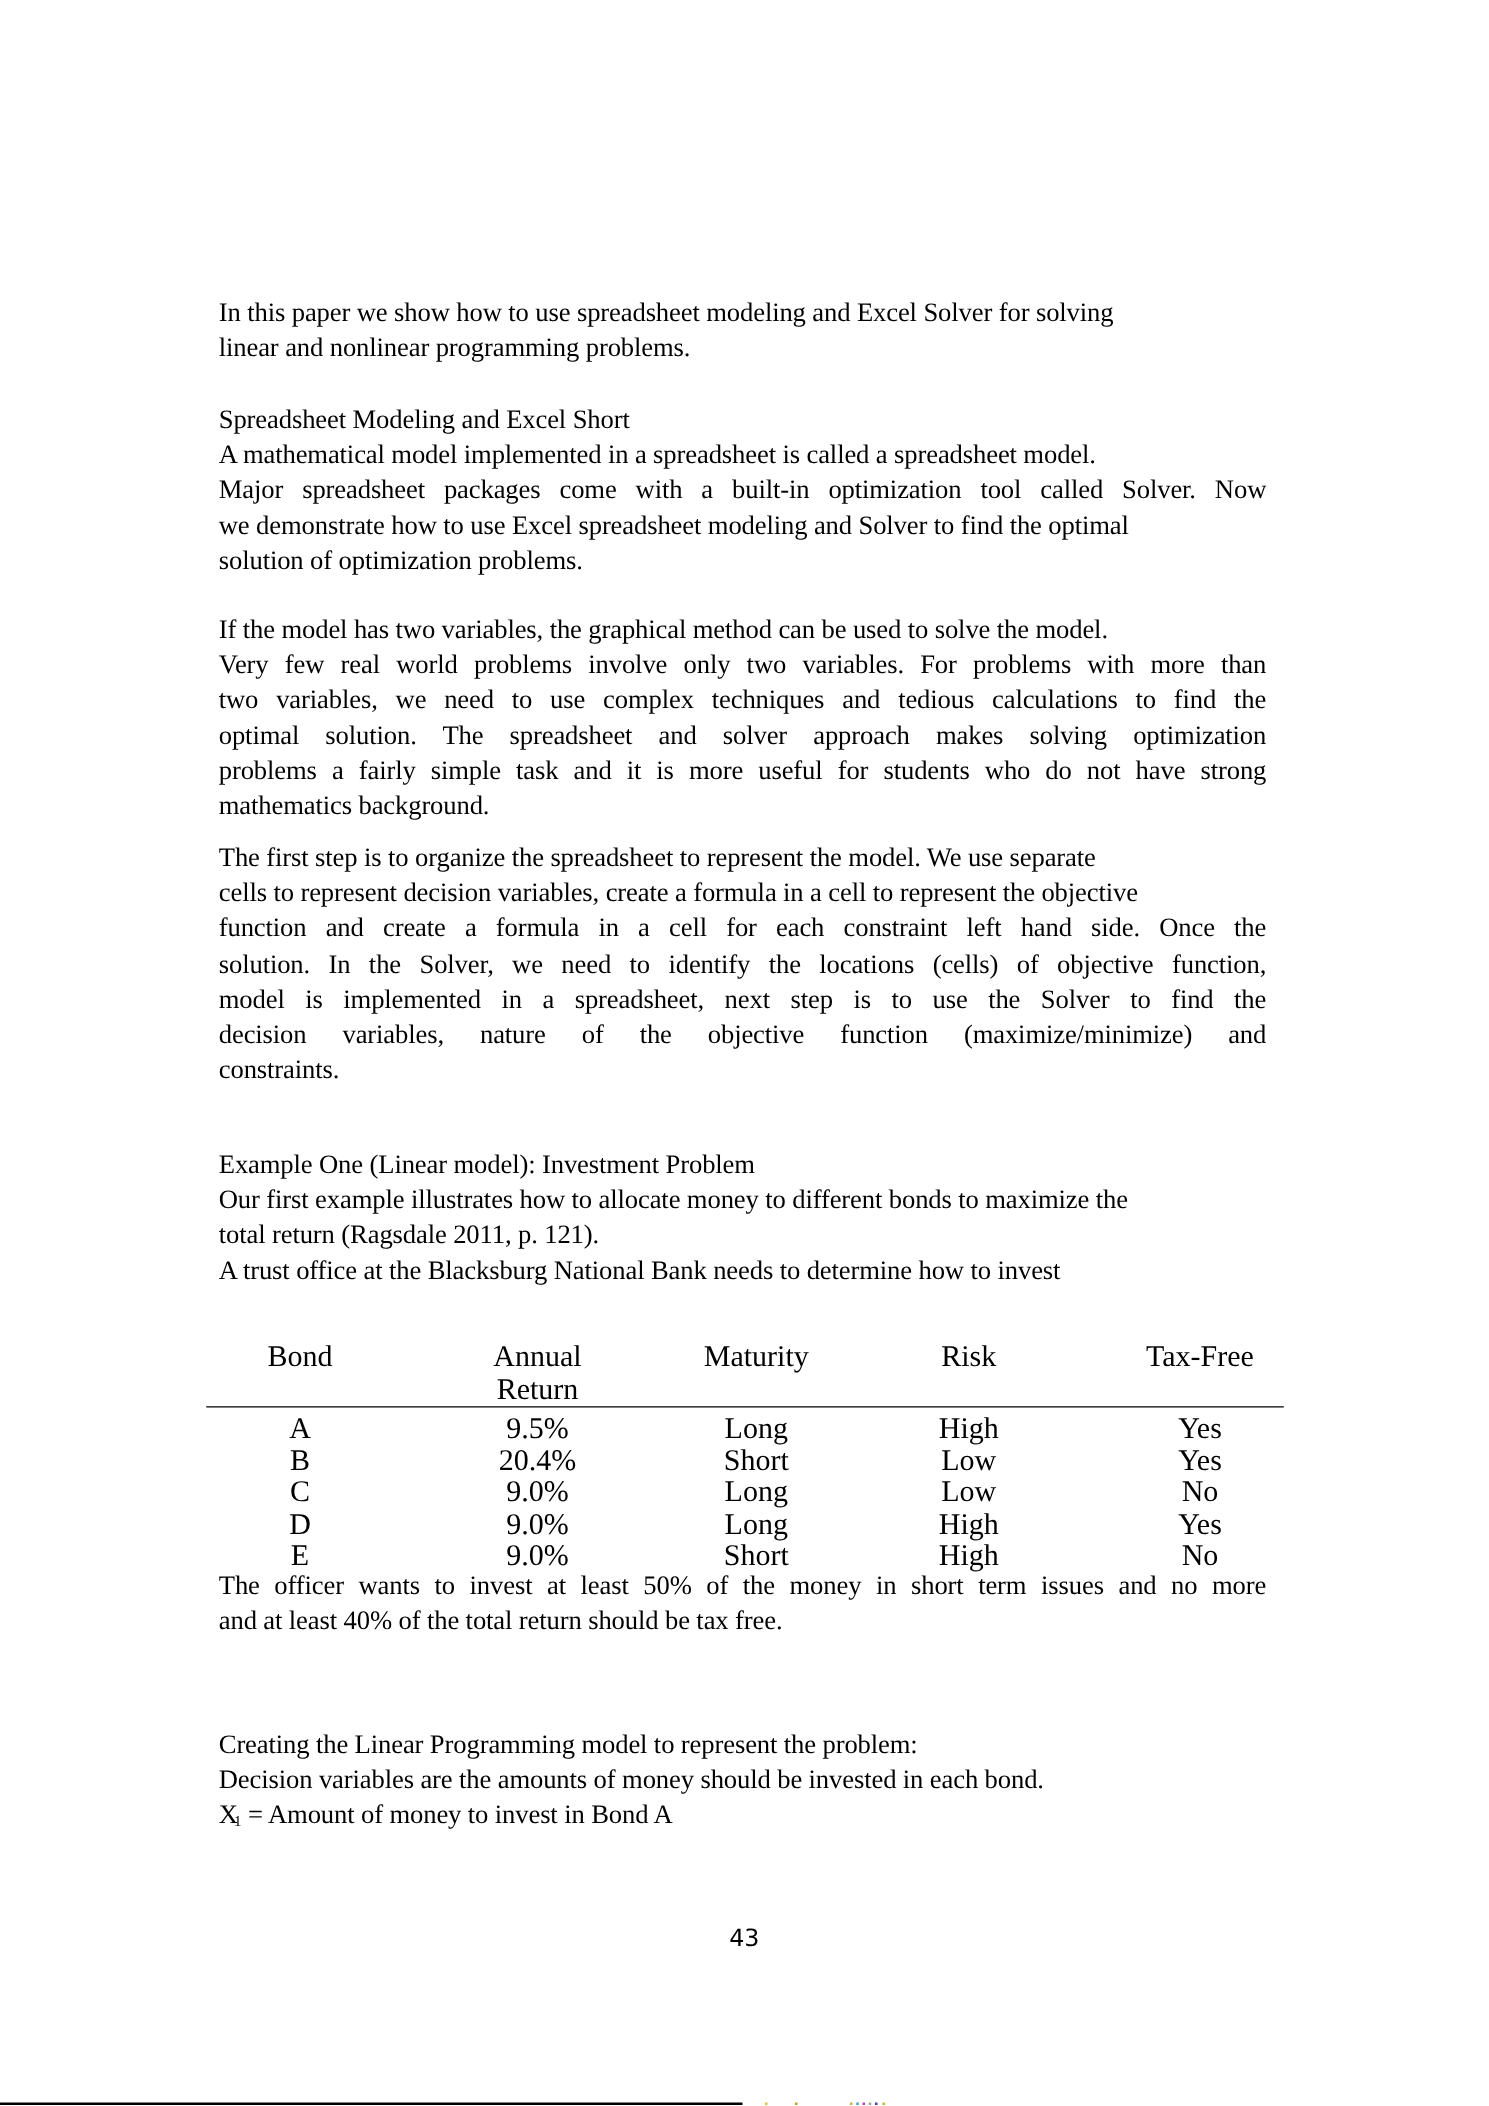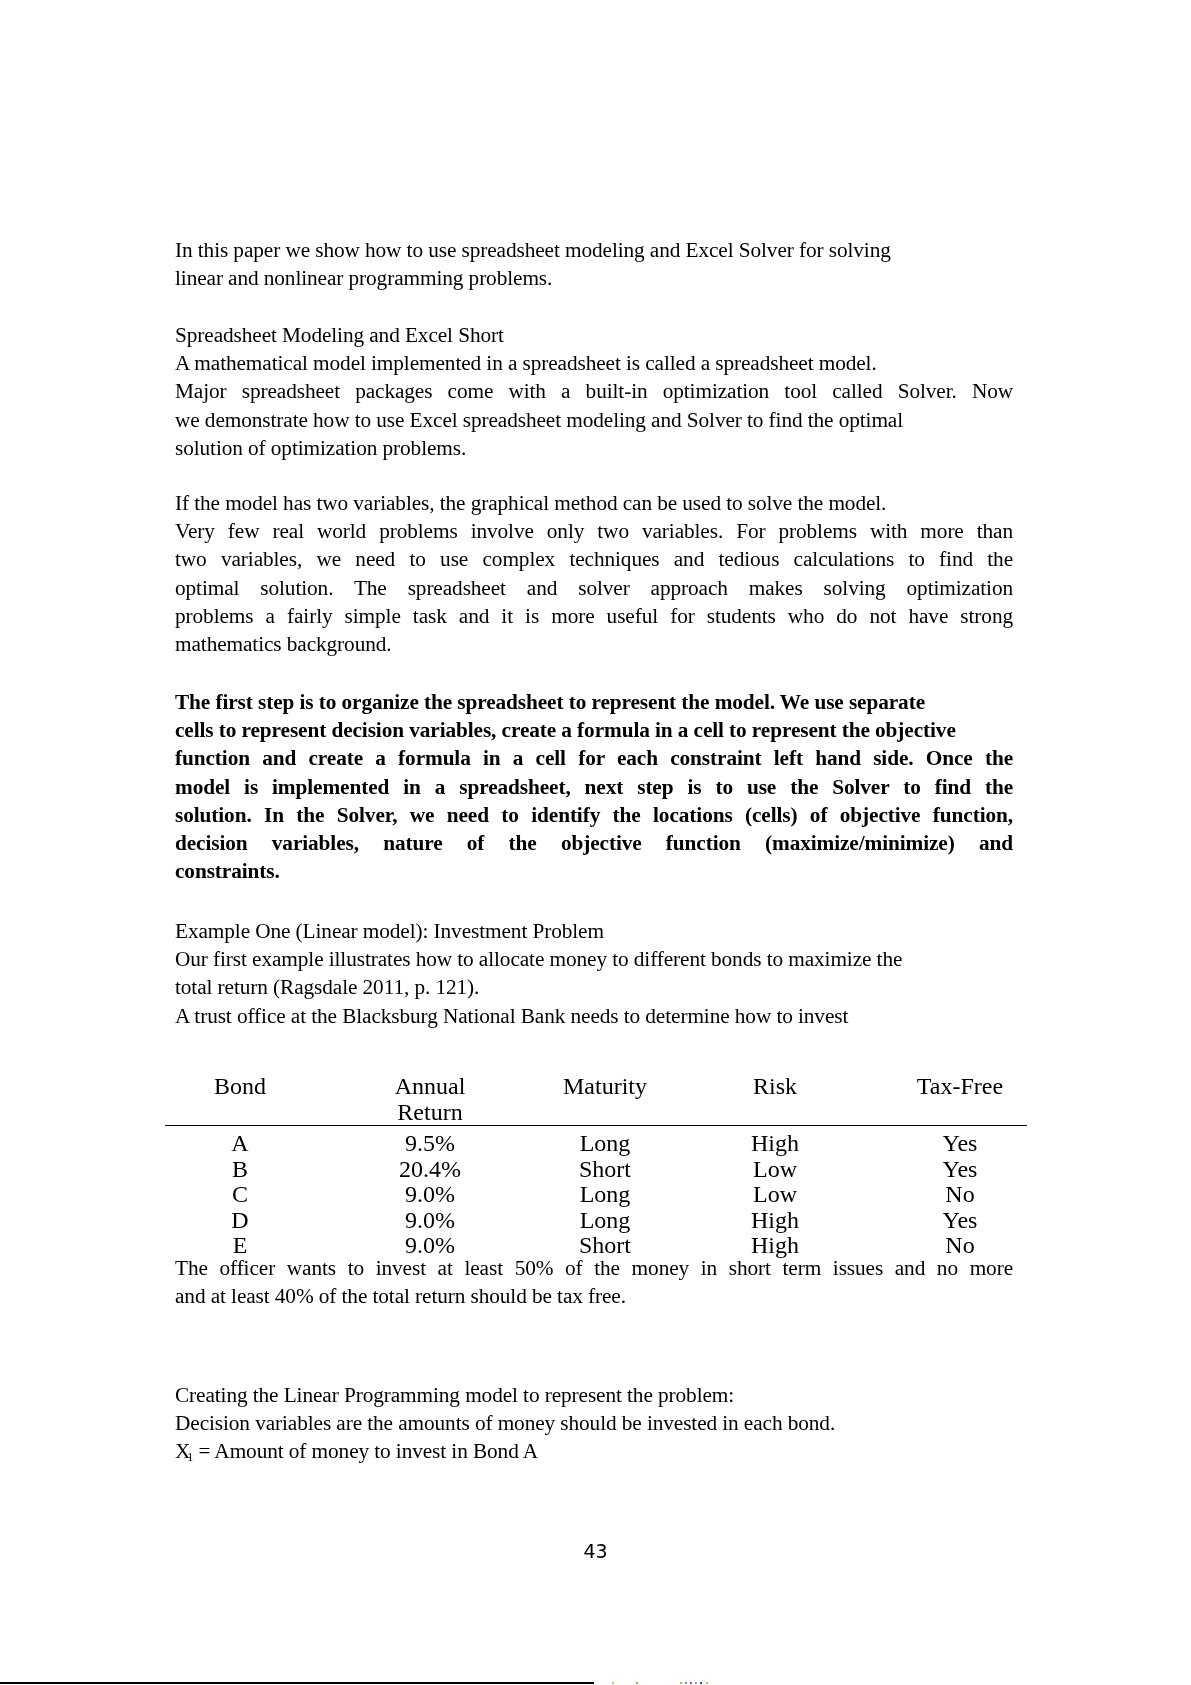--- a/index.html
+++ b/index.html
@@ -129,26 +129,26 @@
 
   <div class="text" style="top:489px;">
     <span class="line">If the model has two variables, the graphical method can be used to solve the model.</span>
     <span class="just">Very few real world problems involve only two variables. For problems with more than</span>
     <span class="just">two variables, we need to use complex techniques and tedious calculations to find the</span>
     <span class="just">optimal solution. The spreadsheet and solver approach makes solving optimization</span>
     <span class="just">problems a fairly simple task and it is more useful for students who do not have strong</span>
     <span class="line">mathematics background.</span>
   </div>
 
-  <div class="text" style="top:688px;font-weight:bold;">
+  <div class="text" style="top:672px;">
     <span class="line">The first step is to organize the spreadsheet to represent the model. We use separate</span>
     <span class="line">cells to represent decision variables, create a formula in a cell to represent the objective</span>
     <span class="just">function and create a formula in a cell for each constraint left hand side. Once the</span>
+    <span class="just">solution. In the Solver, we need to identify the locations (cells) of objective function,</span>
     <span class="just">model is implemented in a spreadsheet, next step is to use the Solver to find the</span>
-    <span class="just">solution. In the Solver, we need to identify the locations (cells) of objective function,</span>
     <span class="just">decision variables, nature of the objective function (maximize/minimize) and</span>
     <span class="line">constraints.</span>
   </div>
 
   <div class="text" style="top:917px;">
     <span class="line">Example One (Linear model): Investment Problem</span>
     <span class="line">Our first example illustrates how to allocate money to different bonds to maximize the</span>
     <span class="line">total return (Ragsdale 2011, p. 121).</span>
     <span class="line">A trust office at the Blacksburg National Bank needs to determine how to invest</span>
   </div>

